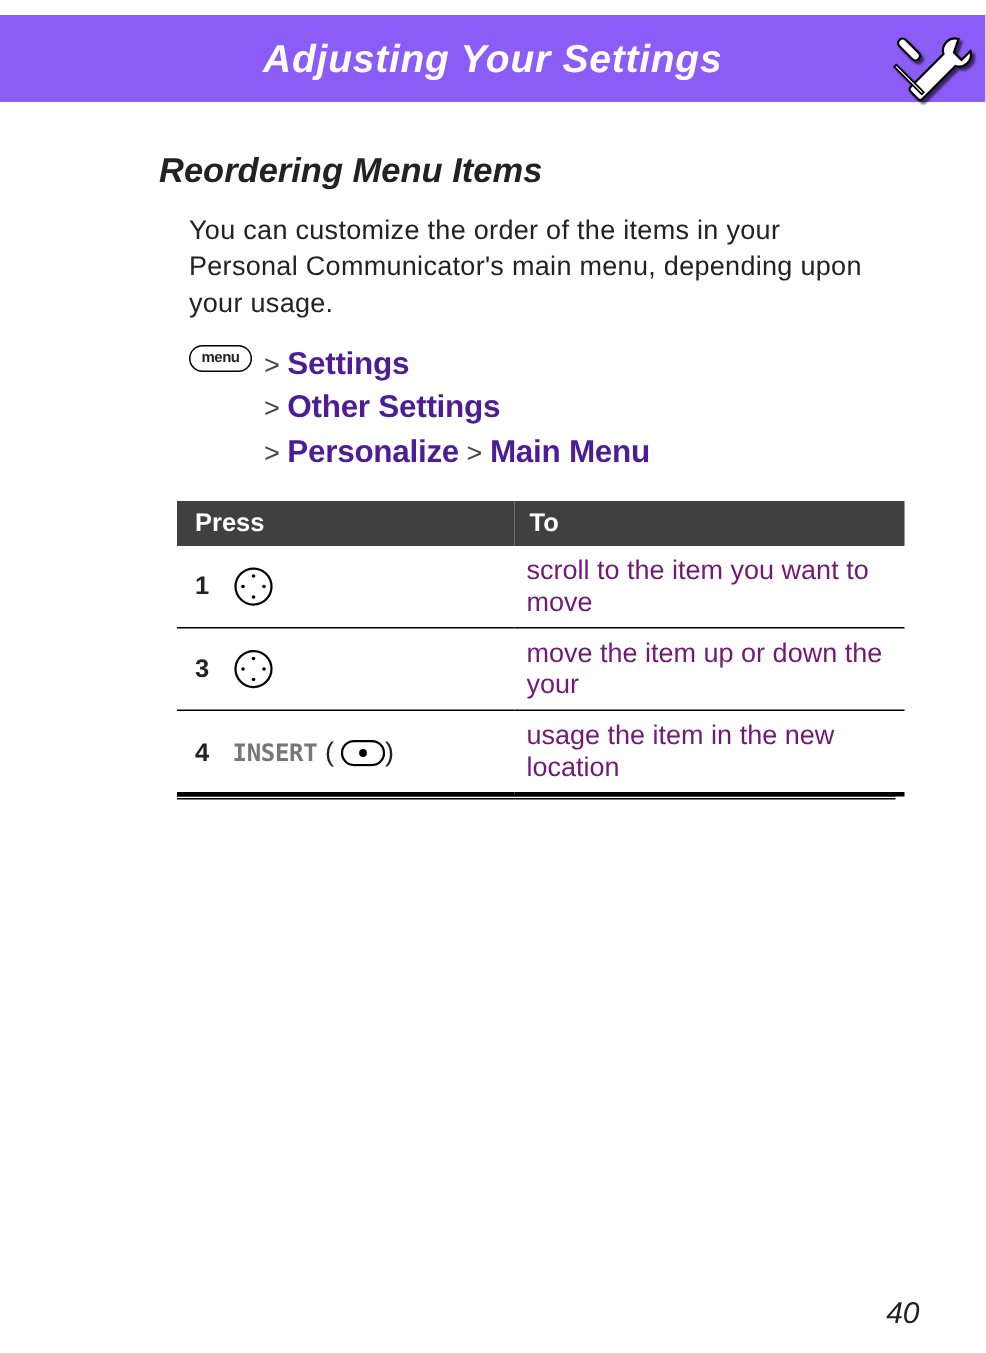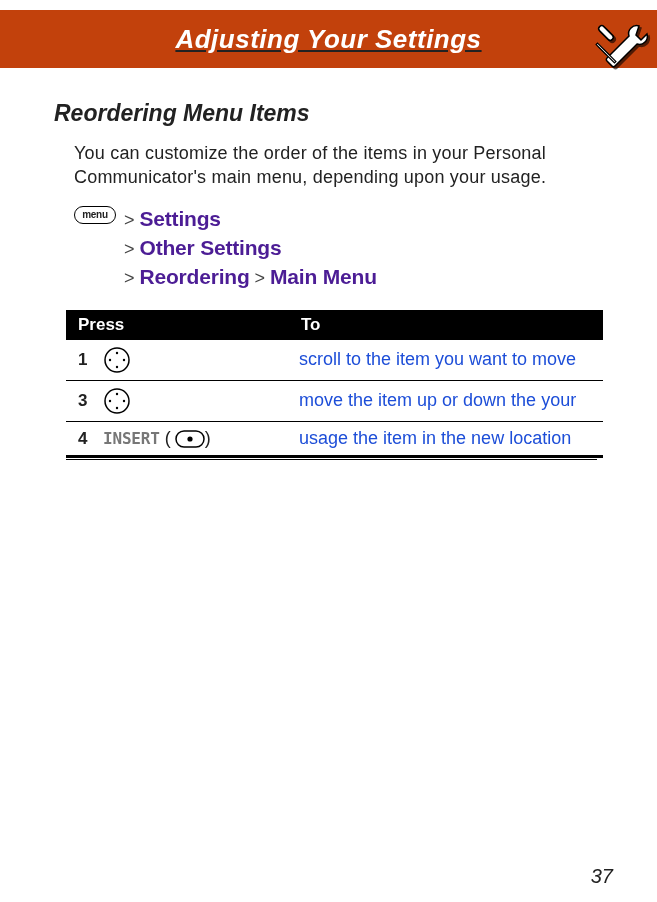--- a/index.html
+++ b/index.html
@@ -4,46 +4,45 @@
 <style>
   * { box-sizing: border-box; margin: 0; padding: 0; }
   html, body { width: 657px; height: 902px; background: #fff; font-family: "Helvetica Neue", Helvetica, Arial, sans-serif; color: #222; }
   .page { position: relative; width: 657px; height: 902px; }
 
   
   .header-bar {
     position: relative;
     width: 100%;
     height: 58px;
-    background: #c2410c;
+    background: #8b5cf6;
     display: flex;
     align-items: center;
     justify-content: center;
     margin-top: 10px;
-    text-decoration: underline;
   }
   .header-title {
     color: #fff;
     font-size: 26px;
     font-weight: bold;
     font-style: italic;
     letter-spacing: 0.5px;
   }
   .header-icon {
     position: absolute;
     right: -4px;
     top: 2px;
     width: 72px;
     height: 72px;
     z-index: 2;
   }
   .header-icon svg { width: 100%; height: 100%; }
 
   
-  .content { padding: 32px 60px 0 60px; border-radius: 16px; }
+  .content { padding: 32px 60px 0 112px; border-radius: 16px; }
   .section-title {
     font-size: 23px;
     font-weight: bold;
     font-style: italic;
     margin-bottom: 14px;
     margin-left: -6px;
   }
   .intro {
     font-size: 18px;
     font-weight: 300;
@@ -90,21 +89,21 @@
     font-family: Liberation Sans, sans-serif;
     font-weight: bold;
     font-size: 21px;
     color: #4c1d95;
     letter-spacing: -0.2px;
   }
 
   
   .tbl { width: 100%; margin-left: 6px; border-collapse: collapse; }
   .tbl-head {
-    background: #000000;
+    background: #404040;
     color: #fff;
   }
   .tbl-head th {
     text-align: left;
     font-size: 17px;
     font-weight: bold;
     padding: 5px 10px 5px 10px;
   }
   .tbl-head th.col-press { padding-left: 12px; width: 225px; }
   .tbl-body td {
@@ -130,21 +129,21 @@
     color: #777;
     letter-spacing: -0.2px;
     margin-left: 4px;
   }
   .nav-icon-svg {
     display: inline-block;
     vertical-align: middle;
     margin-left: 4px;
   }
   .nav-icon-svg svg { display: block; }
-  .to-col { color:#1d4ed8; }
+  .to-col { color:#701a75; }
 
   
   .page-num {
     position: absolute;
     right: 44px;
     bottom: 24px;
     font-size: 20px;
     font-style: italic;
     font-weight: 500;
   }
@@ -189,21 +188,21 @@
           <div class="nav-line">
             <span class="sep">&gt;</span>
             <span class="nav-item">Settings</span>
           </div>
           <div class="nav-line">
             <span class="sep">&gt;</span>
             <span class="nav-item">Other Settings</span>
           </div>
           <div class="nav-line">
             <span class="sep">&gt;</span>
-            <span class="nav-item">Reordering</span>
+            <span class="nav-item">Personalize</span>
             <span class="sep"> &gt; </span>
             <span class="nav-item">Main Menu</span>
           </div>
         </div>
       </div>
     </div>
 
     <table class="tbl">
       <thead class="tbl-head">
         <tr>
@@ -258,15 +257,15 @@
             </span><span>)</span>
           </td>
           <td class="to-col">usage the item in the new location</td>
         </tr>
       </tbody>
     </table>
     <div class="dbl-line" style="margin-left:6px;"></div>
 
   </div>
 
-  <div class="page-num">37</div>
+  <div class="page-num">40</div>
 
 </div>
 
 </body></html>

